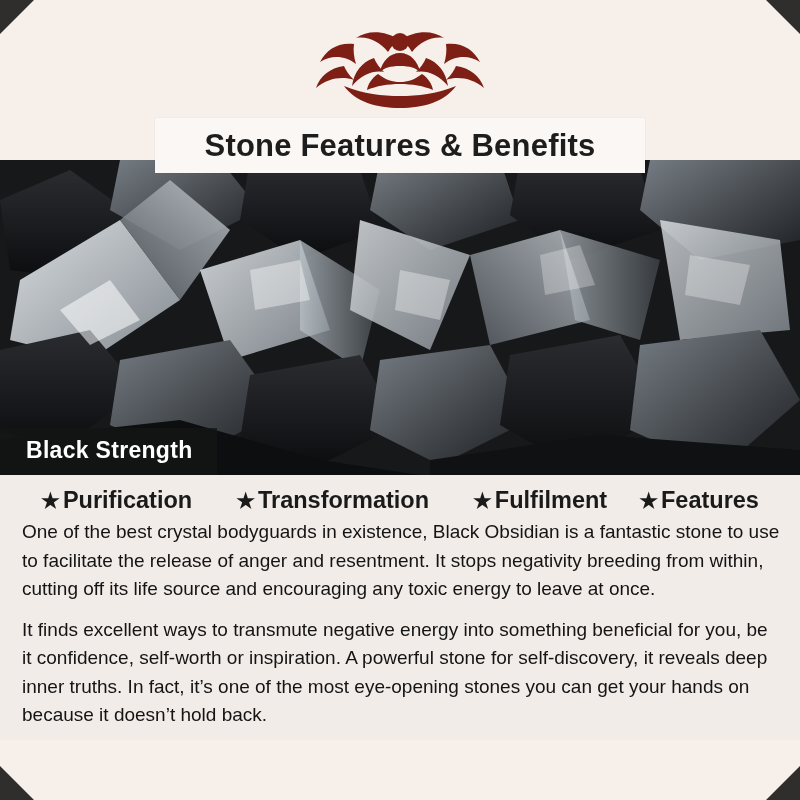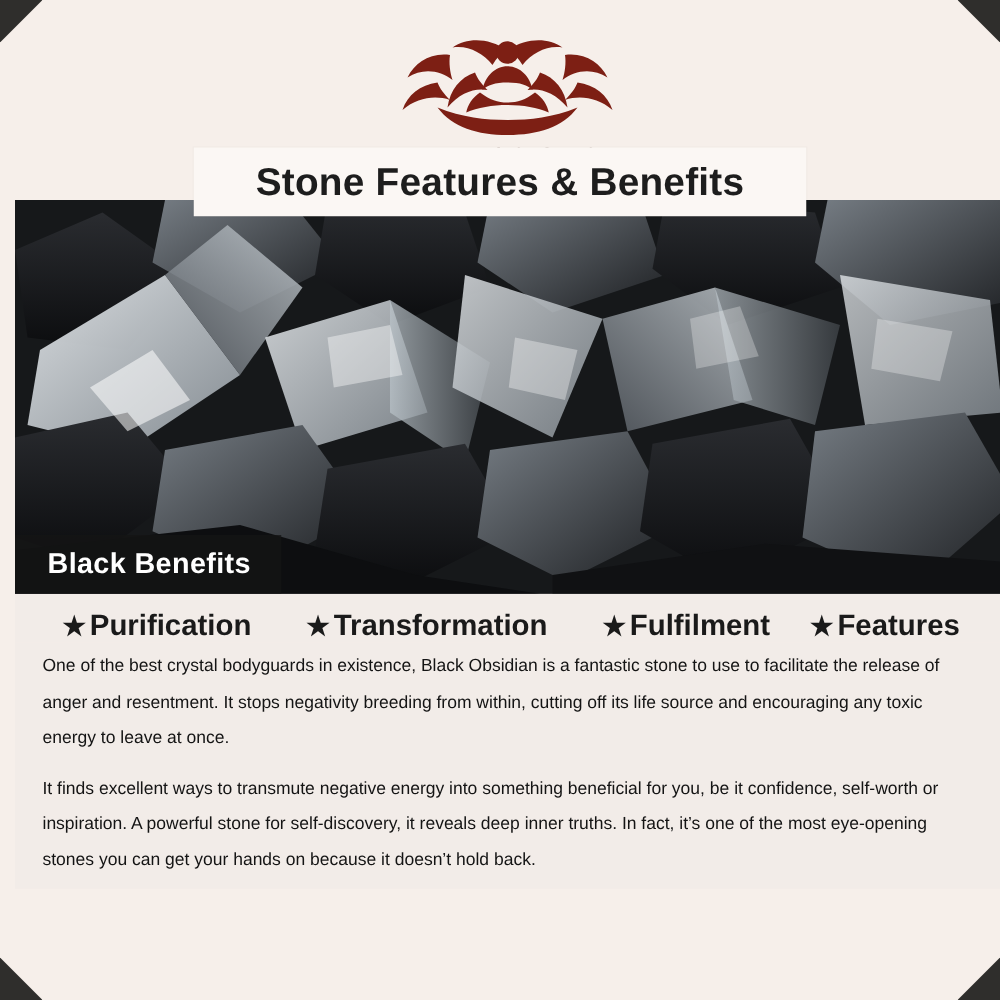--- a/index.html
+++ b/index.html
@@ -12,21 +12,20 @@
     font-family: "Liberation Sans", sans-serif;
     background: #2b2b2b;
     overflow: hidden;
   }
   .page {
     position: relative;
     width: 800px;
     height: 800px;
     background: #f6efea;
     box-sizing: border-box;
-    padding-left: 12px;
   }
   
   .frame-corner {
     position: absolute;
     background: #2f2e2c;
     z-index: 5;
   }
   .corner-tl { left:0; top:0; width: 34px; height: 34px;
     clip-path: polygon(0 0, 100% 0, 0 100%); }
   .corner-tr { right:0; top:0; width: 34px; height: 34px;
@@ -122,21 +121,21 @@
     font-size: 21px;
     margin-right: 3px;
   }
   .gap { display:inline-block; width: 12px; }
 
   
   .copy {
     background: #f2ece8;
     padding: 4px 20px 10px 22px;
     color: #141414;
-    font-size: 14px;
+    font-size: 19px;
     line-height: 28.5px;
   }
   .copy p { margin: 0; }
   .copy p + p { margin-top: 12px; }
 </style>
 </head>
 <body>
 
 <div class="page">
 
@@ -227,21 +226,21 @@
       <polygon points="640,185 760,170 800,240 720,310 630,270" fill="url(#g5)"></polygon>
       <polygon points="0,280 180,260 320,300 420,315 0,315" fill="#0d0e10"></polygon>
       <polygon points="430,300 600,275 800,290 800,315 430,315" fill="#101113"></polygon>
 
       <polygon points="60,150 110,120 140,160 90,185" fill="#ffffff" opacity="0.55"></polygon>
       <polygon points="250,110 300,100 310,140 255,150" fill="#ffffff" opacity="0.4"></polygon>
       <polygon points="400,110 450,120 440,160 395,150" fill="#ffffff" opacity="0.35"></polygon>
       <polygon points="690,95 750,105 740,145 685,135" fill="#ffffff" opacity="0.3"></polygon>
       <polygon points="540,95 580,85 595,125 545,135" fill="#ffffff" opacity="0.28"></polygon>
     </svg>
-    <div class="stone-label">Black Benefits</div>
+    <div class="stone-label">Black Strength</div>
   </div>
 
   <div class="benefits">
     <span class="benefit"><span class="star">★</span><span>Purification</span></span><span class="gap"></span><span class="benefit"><span class="star">★</span><span>Transformation</span></span><span class="gap"></span><span class="benefit"><span class="star">★</span><span>Fulfilment</span></span><span class="benefit"><span class="star">★</span><span>Features</span></span>
   </div>
 
   <div class="copy">
     <p>One of the best crystal bodyguards in existence, Black Obsidian is a fantastic stone to use to facilitate the release of anger and resentment. It stops negativity breeding from within, cutting off its life source and encouraging any toxic energy to leave at once.</p>
     <p>It finds excellent ways to transmute negative energy into something beneficial for you, be it confidence, self-worth or inspiration. A powerful stone for self-discovery, it reveals deep inner truths. In fact, it’s one of the most eye-opening stones you can get your hands on because it doesn’t hold back.</p>
   </div>

